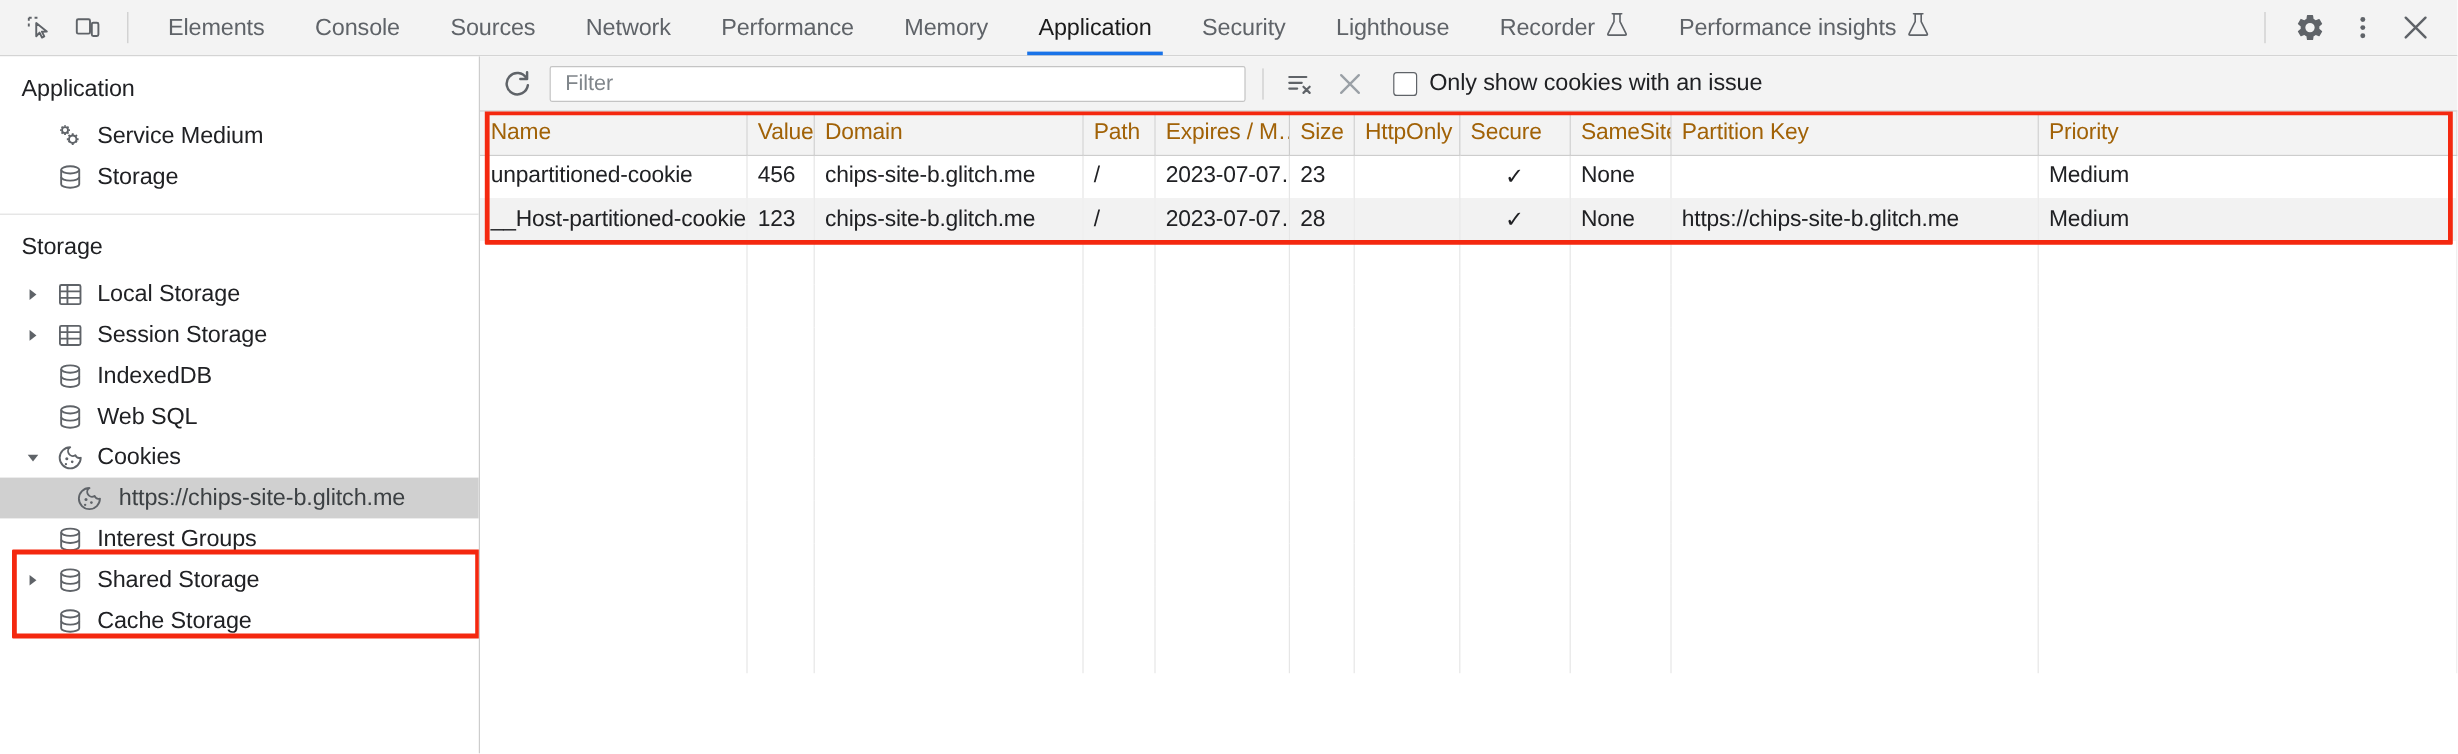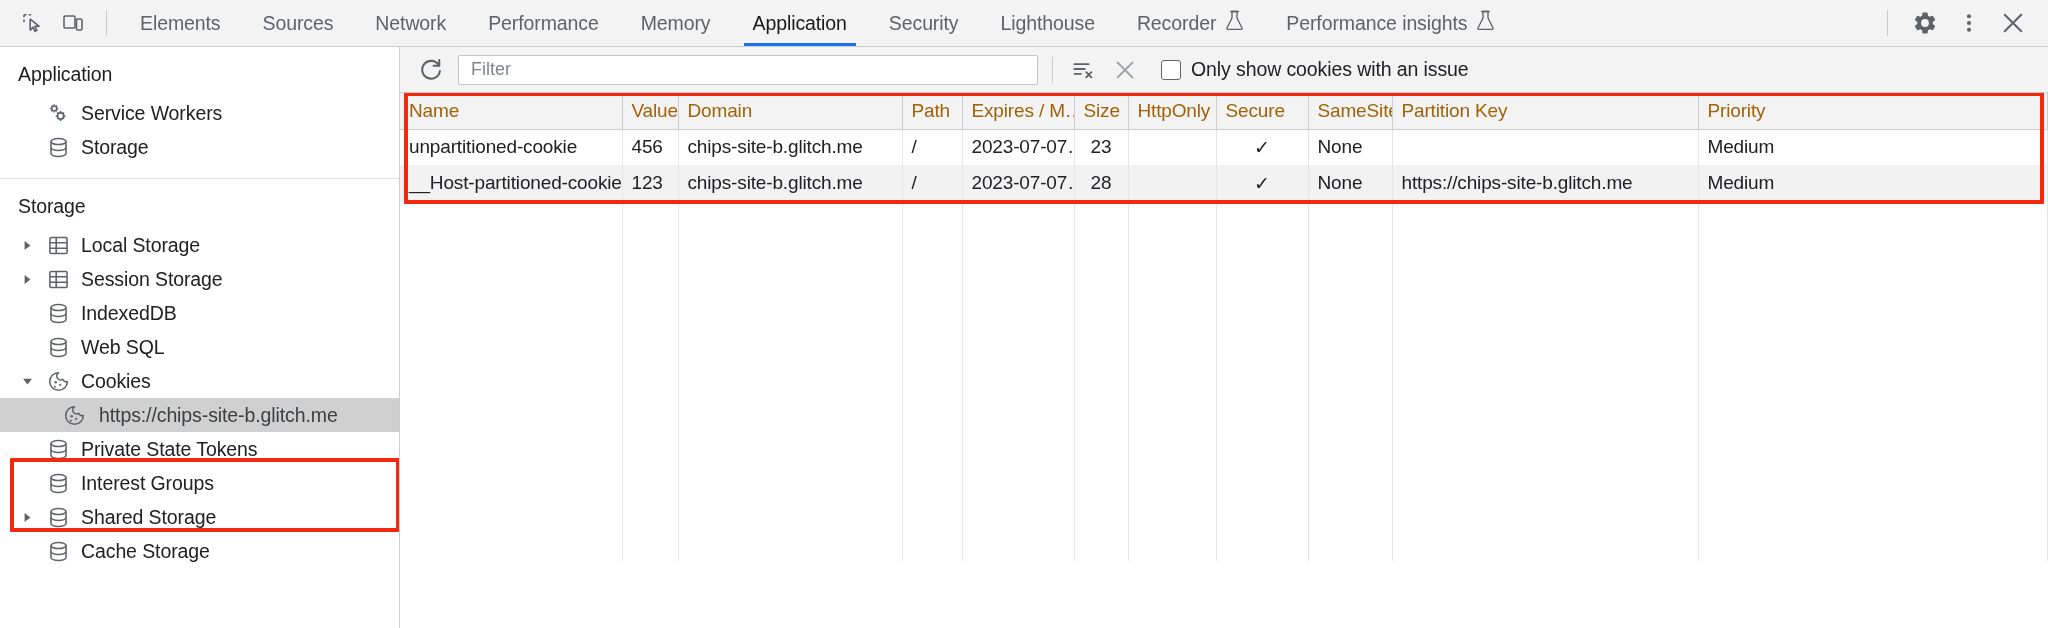--- a/index.html
+++ b/index.html
@@ -271,21 +271,21 @@
     height: 36px;
     padding: 0 9px;
     color: #202124;
     white-space: nowrap;
     overflow: hidden;
     letter-spacing: -0.15px;
   }
   table.grid tr.row-even td { background: #ffffff; }
   table.grid tr.row-odd  td { background: #f2f2f2; }
   table.grid tr.filler td { background: #ffffff; height: 36px; }
-  td.num { text-align: center; }
+  td.num { text-align: left; }
   td.center { text-align: center; }
   td.pad-name { padding-left: 26px; }
 </style>
 </head>
 <body>
 
 <div class="devtools">
 
   <div class="tabbar">
 
@@ -305,20 +305,23 @@
         </svg>
       </div>
       <div class="vsep"></div>
     </div>
 
     <div class="tabs">
       <div class="tab">
         <span>Elements</span>
       </div>
       <div class="tab">
+        <span>Console</span>
+      </div>
+      <div class="tab">
         <span>Sources</span>
       </div>
       <div class="tab">
         <span>Network</span>
       </div>
       <div class="tab">
         <span>Performance</span>
       </div>
       <div class="tab">
         <span>Memory</span>
@@ -389,21 +392,21 @@
               <g fill="none" stroke="#5f6368" stroke-width="1.5">
                 <circle cx="8.2" cy="7.4" r="2.5"></circle>
                 <path d="M8.2 3.3v1.1M8.2 10.4v1.1M4.1 7.4h1.1M11.2 7.4h1.1M5.3 4.5l.8.8M10.3 9.5l.8.8M11.1 4.5l-.8.8M6.1 9.5l-.8.8"></path>
               </g>
               <g fill="none" stroke="#5f6368" stroke-width="1.6">
                 <circle cx="14.6" cy="15" r="3.1"></circle>
                 <path d="M14.6 10.1v1.5M14.6 18.4v1.5M9.7 15h1.5M18 15h1.5M11.1 11.5l1.1 1.1M17 16.4l1.1 1.1M18.1 11.5l-1.1 1.1M12.2 16.4l-1.1 1.1"></path>
               </g>
             </svg>
           </span>
-          <span>Service Workers</span>
+          <span>Service Medium</span>
         </div>
 
         <div class="side-item">
           <span class="twisty"></span>
           <span class="sicon">
             <svg width="23" height="23" viewBox="0 0 22 22">
               <g fill="none" stroke="#5f6368" stroke-width="1.5">
                 <ellipse cx="11" cy="5.3" rx="7.2" ry="2.9"></ellipse>
                 <path d="M3.8 5.3v11.4c0 1.6 3.2 2.9 7.2 2.9s7.2-1.3 7.2-2.9V5.3"></path>
                 <path d="M3.8 11c0 1.6 3.2 2.9 7.2 2.9s7.2-1.3 7.2-2.9"></path>
@@ -503,33 +506,20 @@
             <svg width="23" height="23" viewBox="0 0 22 22">
               <path d="M11 2.6a8.4 8.4 0 1 0 8.4 8.4 3.6 3.6 0 0 1-4.3-2.1 3.6 3.6 0 0 1-4.1-6.3z" fill="none" stroke="#5f6368" stroke-width="1.5" stroke-linejoin="round"></path>
               <circle cx="8.3" cy="11.8" r="1.2" fill="#5f6368"></circle>
               <circle cx="12.6" cy="14.2" r="1.05" fill="#5f6368"></circle>
               <circle cx="7.6" cy="16" r="0.95" fill="#5f6368"></circle>
             </svg>
           </span>
           <span>https://chips-site-b.glitch.me</span>
         </div>
 
-        <div class="side-item">
-          <span class="twisty"></span>
-          <span class="sicon">
-            <svg width="23" height="23" viewBox="0 0 22 22">
-              <g fill="none" stroke="#5f6368" stroke-width="1.5">
-                <ellipse cx="11" cy="5.3" rx="7.2" ry="2.9"></ellipse>
-                <path d="M3.8 5.3v11.4c0 1.6 3.2 2.9 7.2 2.9s7.2-1.3 7.2-2.9V5.3"></path>
-                <path d="M3.8 11c0 1.6 3.2 2.9 7.2 2.9s7.2-1.3 7.2-2.9"></path>
-              </g>
-            </svg>
-          </span>
-          <span>Private State Tokens</span>
-        </div>
 
         <div class="side-item">
           <span class="twisty"></span>
           <span class="sicon">
             <svg width="23" height="23" viewBox="0 0 22 22">
               <g fill="none" stroke="#5f6368" stroke-width="1.5">
                 <ellipse cx="11" cy="5.3" rx="7.2" ry="2.9"></ellipse>
                 <path d="M3.8 5.3v11.4c0 1.6 3.2 2.9 7.2 2.9s7.2-1.3 7.2-2.9V5.3"></path>
                 <path d="M3.8 11c0 1.6 3.2 2.9 7.2 2.9s7.2-1.3 7.2-2.9"></path>
               </g>

